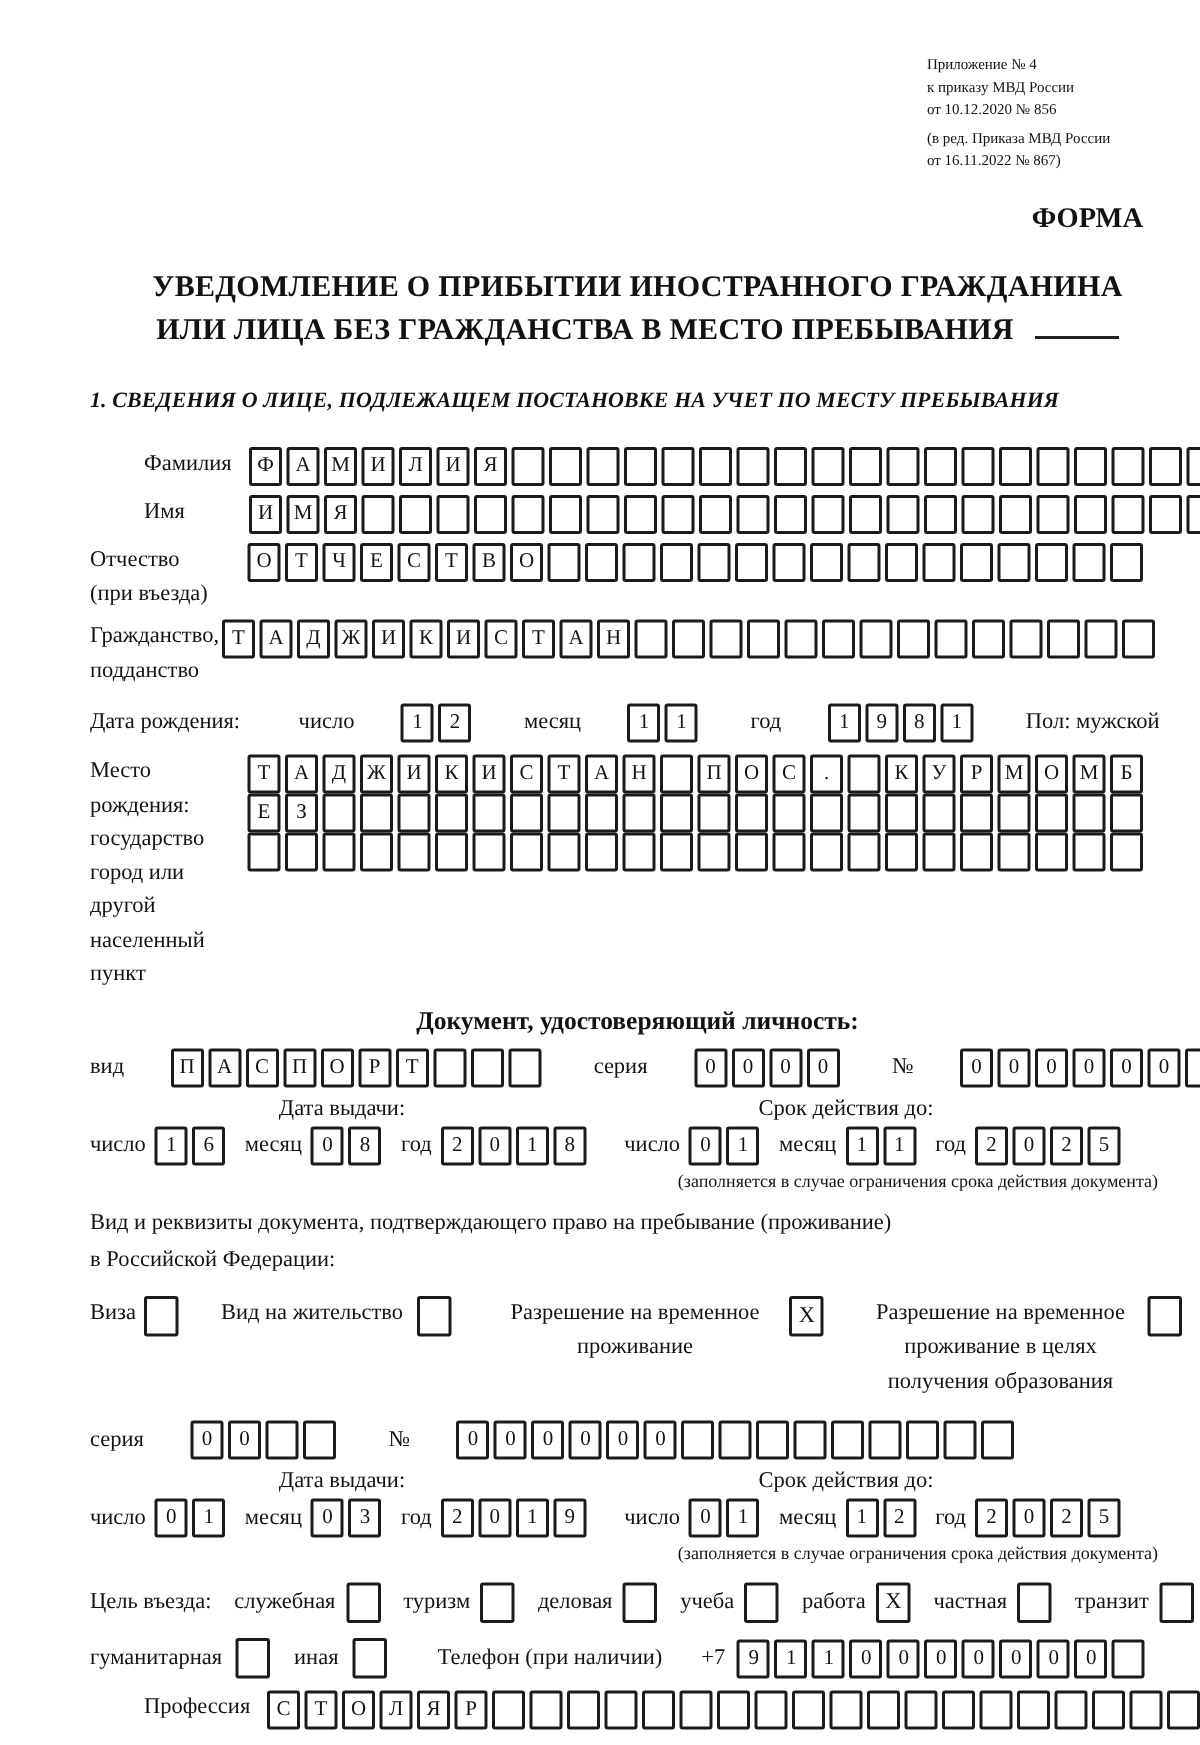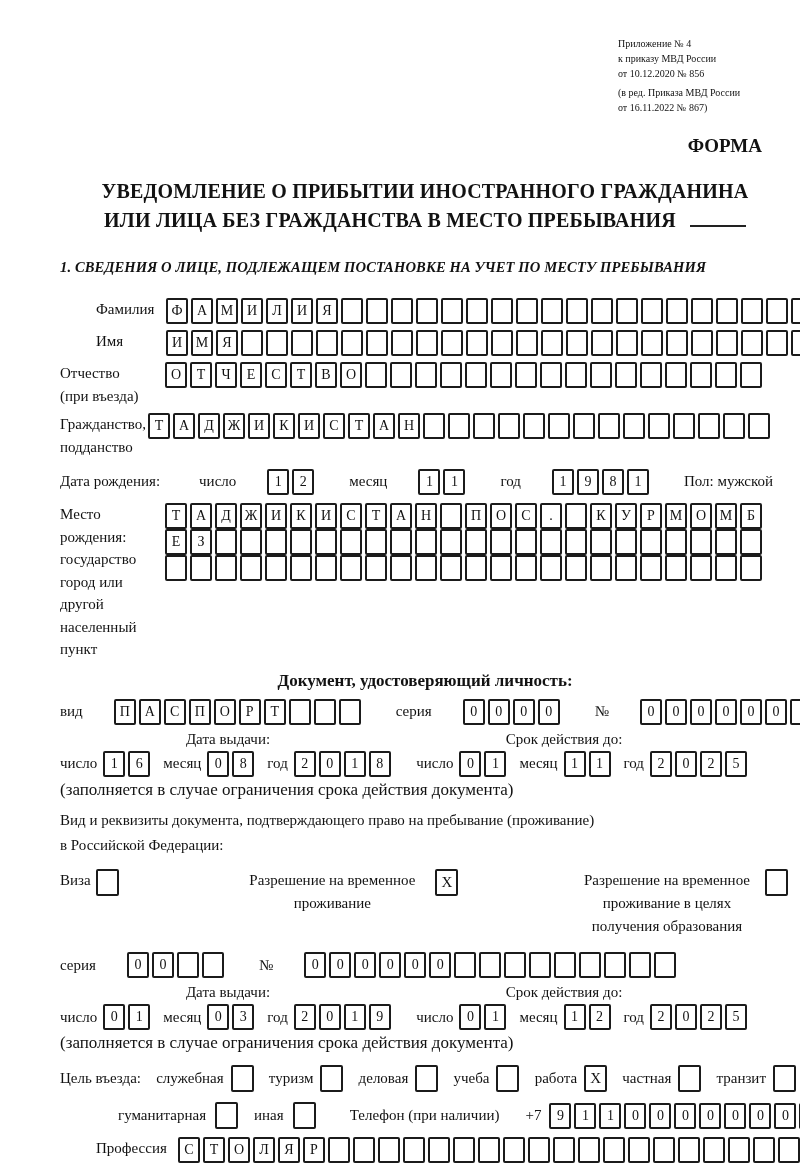--- a/index.html
+++ b/index.html
@@ -42,35 +42,35 @@
   .inline-row .word{margin-right:7px;white-space:nowrap;}
   .inline-row .sp8{margin-left:8px;}
   .inline-row .sp14{margin-left:14px;}
   
   .datehead{display:flex;width:672px;margin-top:4px;}
   .datehead span{width:50%;text-align:center;}
   .daterow{display:flex;width:700px;justify-content:space-between;align-items:center;margin-top:3px;}
   .dgroup{display:flex;align-items:center;}
   .dgroup .word{margin-right:6px;white-space:nowrap;}
   .dgroup .cells{margin-right:10px;}
-  .note{font-size:17px;width:712px;margin-top:3px;margin-bottom:8px;}
+  .note{font-size:12px;text-align:right;width:712px;margin-top:3px;margin-bottom:8px;}
   .doc-heading{font-weight:bold;text-align:center;font-size:17px;margin:10px 0 8px 0;}
   .plain{line-height:1.7;}
   
   .rvp-row{display:flex;align-items:flex-start;justify-content:space-between;width:728px;margin-top:10px;margin-bottom:14px;}
   .opt{display:flex;align-items:flex-start;}
   .opt .optlbl{white-space:pre-line;line-height:1.55;}
   .opt .optlbl.ctr{text-align:center;}
   .opt .cbox{margin-left:9px;}
   .opt1 .cbox{margin-left:5px;}
   
   .purpose-row{display:flex;align-items:center;width:736px;justify-content:space-between;margin-top:12px;margin-bottom:10px;}
   .popt{display:flex;align-items:center;}
   .popt .cbox{margin-left:7px;}
-  .purpose2{display:flex;align-items:center;margin-left:58px;margin-bottom:8px;}
+  .purpose2{display:flex;align-items:center;margin-bottom:8px;}
   .purpose2 .cbox{margin-left:9px;}
   .purpose2 .tel-lbl{margin-left:34px;white-space:nowrap;}
   .purpose2 .pfx{margin-left:26px;margin-right:8px;}
 </style>
 </head>
 <body>
 
 <div class="page">
 
   <div class="appendix">
@@ -419,20 +419,24 @@
 
   <div class="plain">Вид и реквизиты документа, подтверждающего право на пребывание (проживание)</div>
   <div class="plain">в Российской Федерации:</div>
 
   <div class="rvp-row">
     <div class="opt opt1">
       <span class="optlbl">Виза</span>
       <span class="cbox"></span>
     </div>
     <div class="opt">
+      <span class="optlbl">Вид на жительство</span>
+      <span class="cbox"></span>
+    </div>
+    <div class="opt">
       <span class="optlbl ctr" style="width:188px;">Разрешение на временное
 проживание</span>
       <span class="cbox">X</span>
     </div>
     <div class="opt">
       <span class="optlbl ctr" style="width:178px;">Разрешение на временное
 проживание в целях
 получения образования</span>
       <span class="cbox"></span>
     </div>

